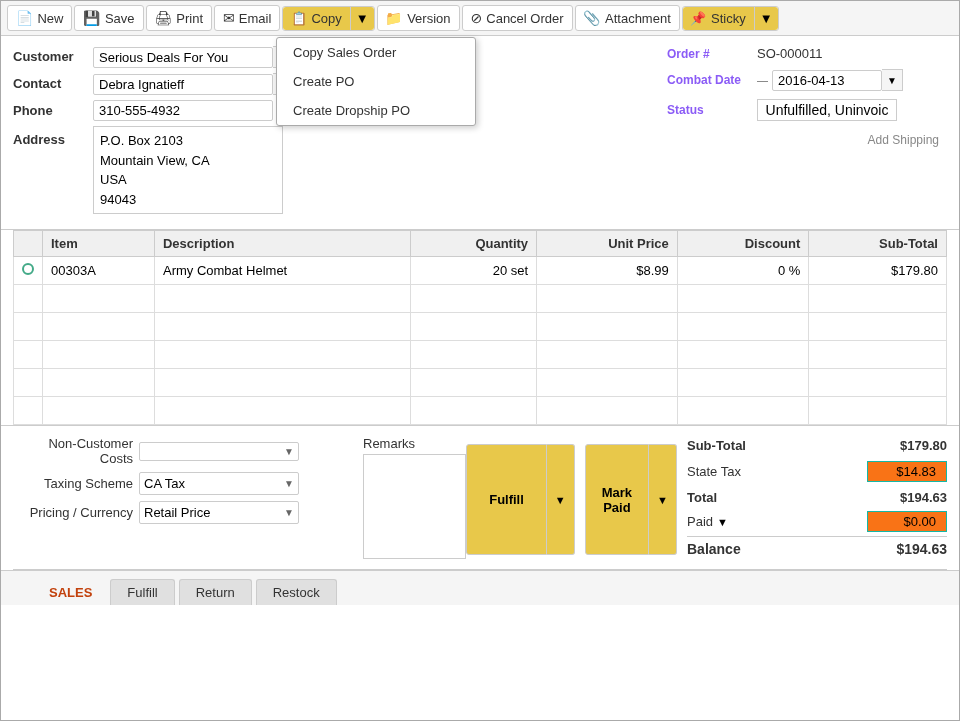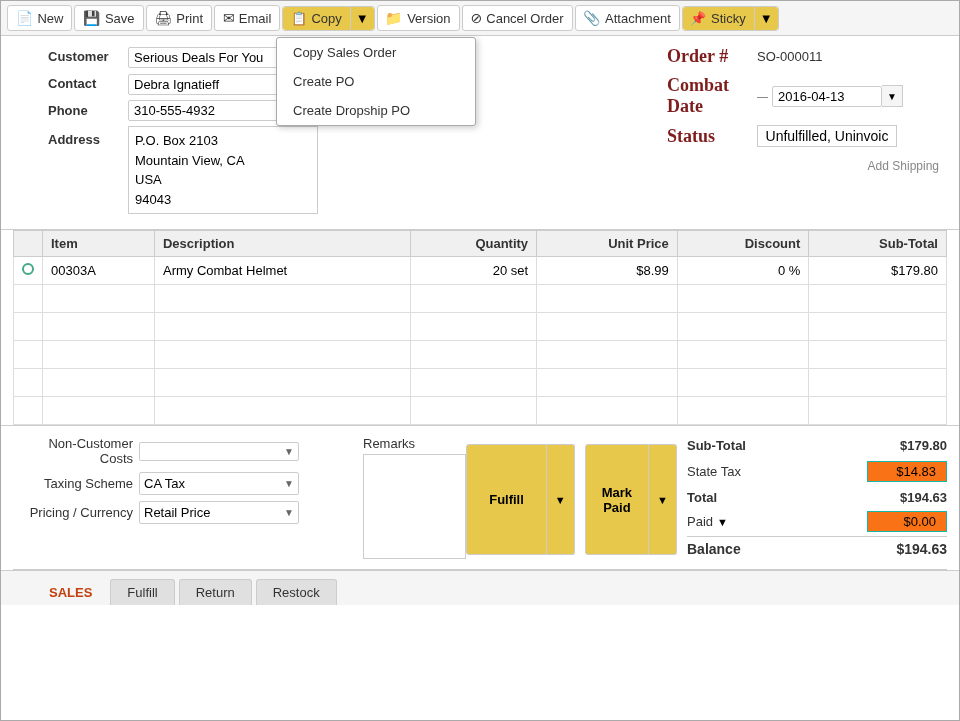--- a/index.html
+++ b/index.html
@@ -87,21 +87,20 @@
 
     
     .form-area {
       display: flex;
       padding: 10px 12px;
       gap: 10px;
       border-bottom: 1px solid #ccc;
     }
     .form-left {
       flex: 1;
-      margin-left: 35px;
     }
     .form-right {
       width: 280px;
       display: flex;
       flex-direction: column;
       gap: 4px;
     }
     .form-row {
       display: flex;
       align-items: flex-start;
@@ -163,23 +162,22 @@
     
     
     .right-form-row {
       display: flex;
       align-items: center;
       margin-bottom: 4px;
     }
     .right-label {
       width: 90px;
       font-weight: bold;
-      font-size: 18px;
-      color: #7f1d1d;
-      font-family: Liberation Serif, serif;
+      font-size: 12px;
+      color: #8b5cf6;
     }
     .right-value {
       font-size: 13px;
       color: #333;
     }
     .right-input-group {
       display: flex;
       align-items: center;
       gap: 2px;
     }

